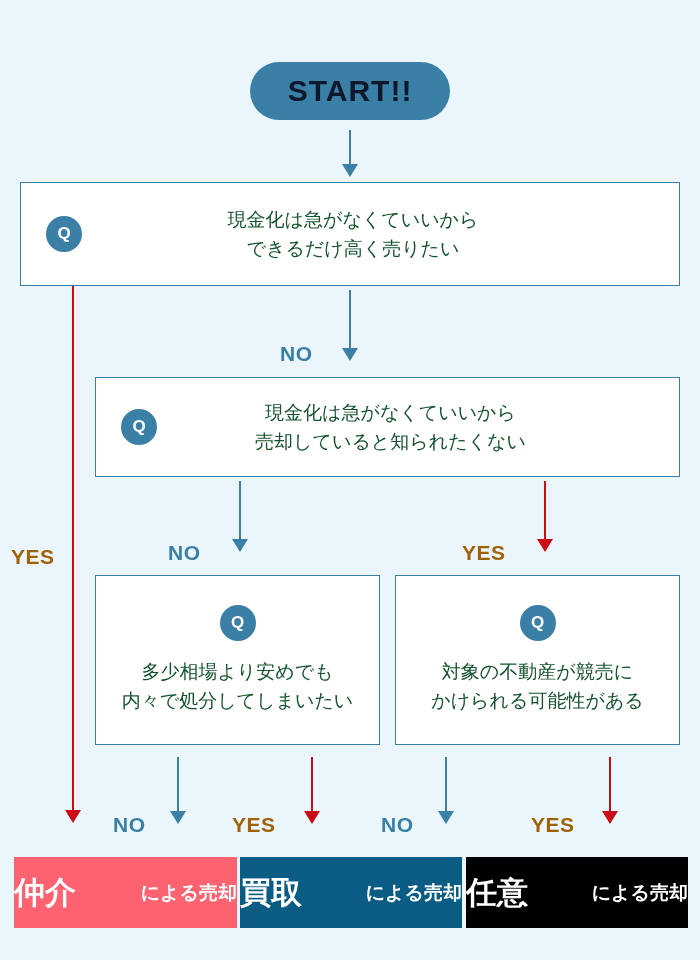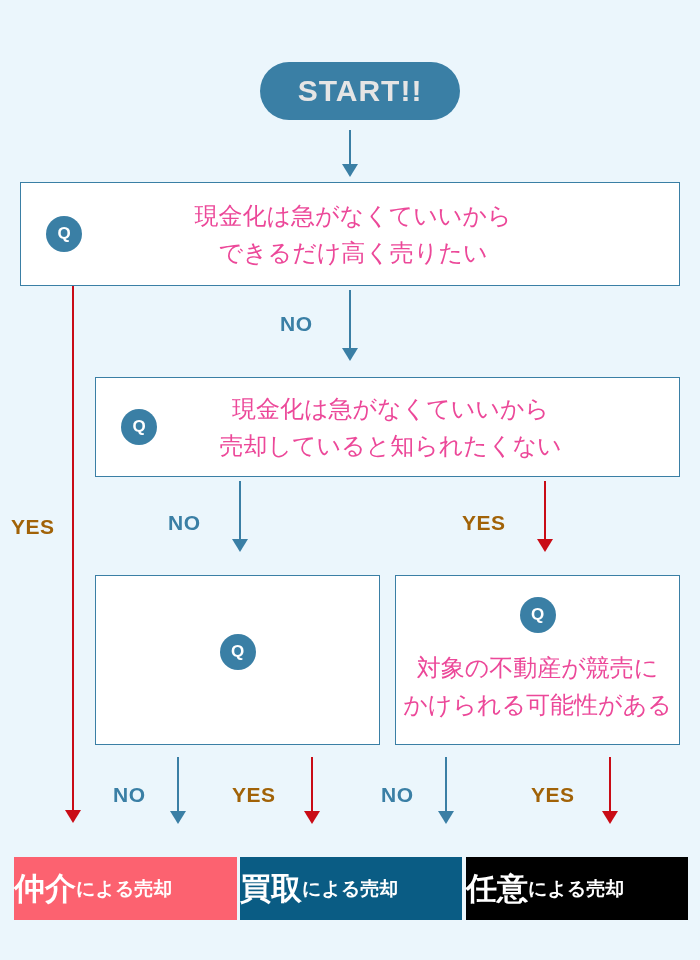--- a/index.html
+++ b/index.html
@@ -15,27 +15,27 @@
   }
   #flow {
     position: relative;
     width: 700px;
     height: 960px;
   }
 
   
   .start-pill {
     position: absolute;
-    left: 260px;
+    left: 250px;
     top: 62px;
     width: 200px;
     height: 58px;
     border-radius: 29px;
     background: #3a7fa5;
-    color: #e5e5e5;
+    color: #0f172a;
     display: flex;
     align-items: center;
     justify-content: center;
     font-size: 30px;
     font-weight: bold;
     letter-spacing: 1px;
     box-sizing: border-box;
   }
 
   
@@ -70,23 +70,23 @@
     flex: none;
   }
   .qbox.row .q-badge {
     margin-left: 25px;
   }
   .qbox.col .q-badge {
     margin-bottom: 16px;
   }
 
   .q-text {
-    font-size: 24px;
+    font-size: 19px;
     line-height: 1.55;
-    color: #ec4899;
+    color: #14532d;
     text-align: center;
     white-space: pre-line;
   }
   .qbox.row .q-text {
     flex: 1;
     margin-right: 55px;
   }
 
   
   .vline {
@@ -106,32 +106,33 @@
   .ahead.blue { border-top: 13px solid #3a7fa5; }
   .ahead.red  { border-top: 13px solid #c90c16; }
 
   
   .elabel {
     position: absolute;
     font-size: 21px;
     font-weight: bold;
     letter-spacing: 0.5px;
     white-space: nowrap;
+    margin-top: 30px;
   }
   .elabel.no  { color: #3a7fa5; }
   .elabel.yes { color: #a16207; }
 
   
   .result {
     position: absolute;
     top: 857px;
-    height: 63px;
-    display: flex;
-    align-items: center;
-    justify-content: flex-start;
+    height: 71px;
+    display: flex;
+    align-items: center;
+    justify-content: space-between;
     color: #ffffff;
     box-sizing: border-box;
   }
   .result .big {
     font-size: 31px;
     font-weight: bold;
   }
   .result .small {
     font-size: 19px;
     font-weight: bold;
@@ -170,20 +171,22 @@
   <div class="vline blue" style="left:239px; top:481px; height:62px;"></div>
   <div class="ahead blue" style="left:232px; top:539px;"></div>
   <div class="elabel no" style="left:168px; top:511px;">NO</div>
 
   <div class="vline red" style="left:544px; top:481px; height:62px;"></div>
   <div class="ahead red" style="left:537px; top:539px;"></div>
   <div class="elabel yes" style="left:462px; top:511px;">YES</div>
 
   <div class="qbox col" style="left:95px; top:575px; width:285px; height:170px;">
     <span class="q-badge">Q</span>
+    <span class="q-text">多少相場より安めでも
+内々で処分してしまいたい</span>
   </div>
 
   <div class="qbox col" style="left:395px; top:575px; width:285px; height:170px;">
     <span class="q-badge">Q</span>
     <span class="q-text">対象の不動産が競売に
 かけられる可能性がある</span>
   </div>
 
   <div class="vline blue" style="left:177px; top:757px; height:58px;"></div>
   <div class="ahead blue" style="left:170px; top:811px;"></div>

